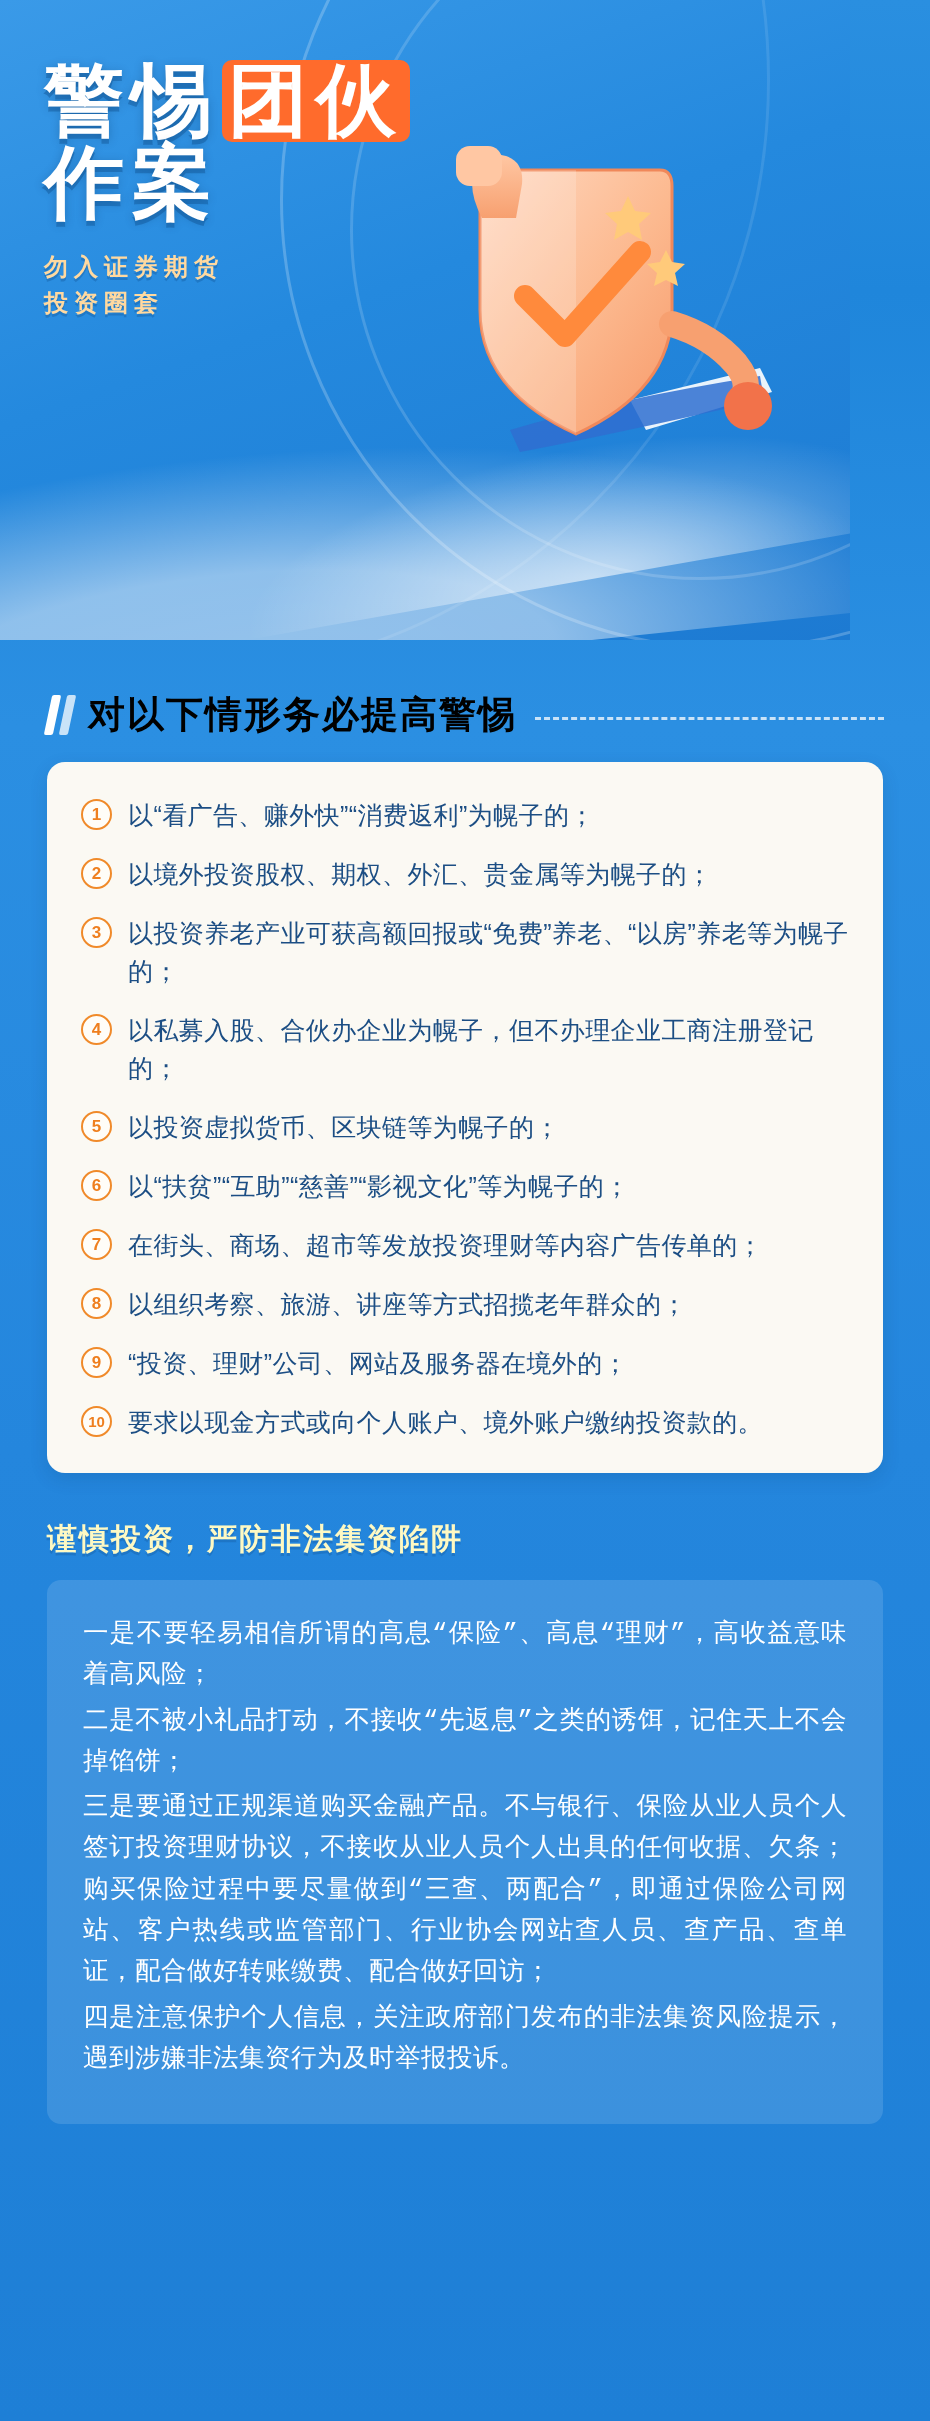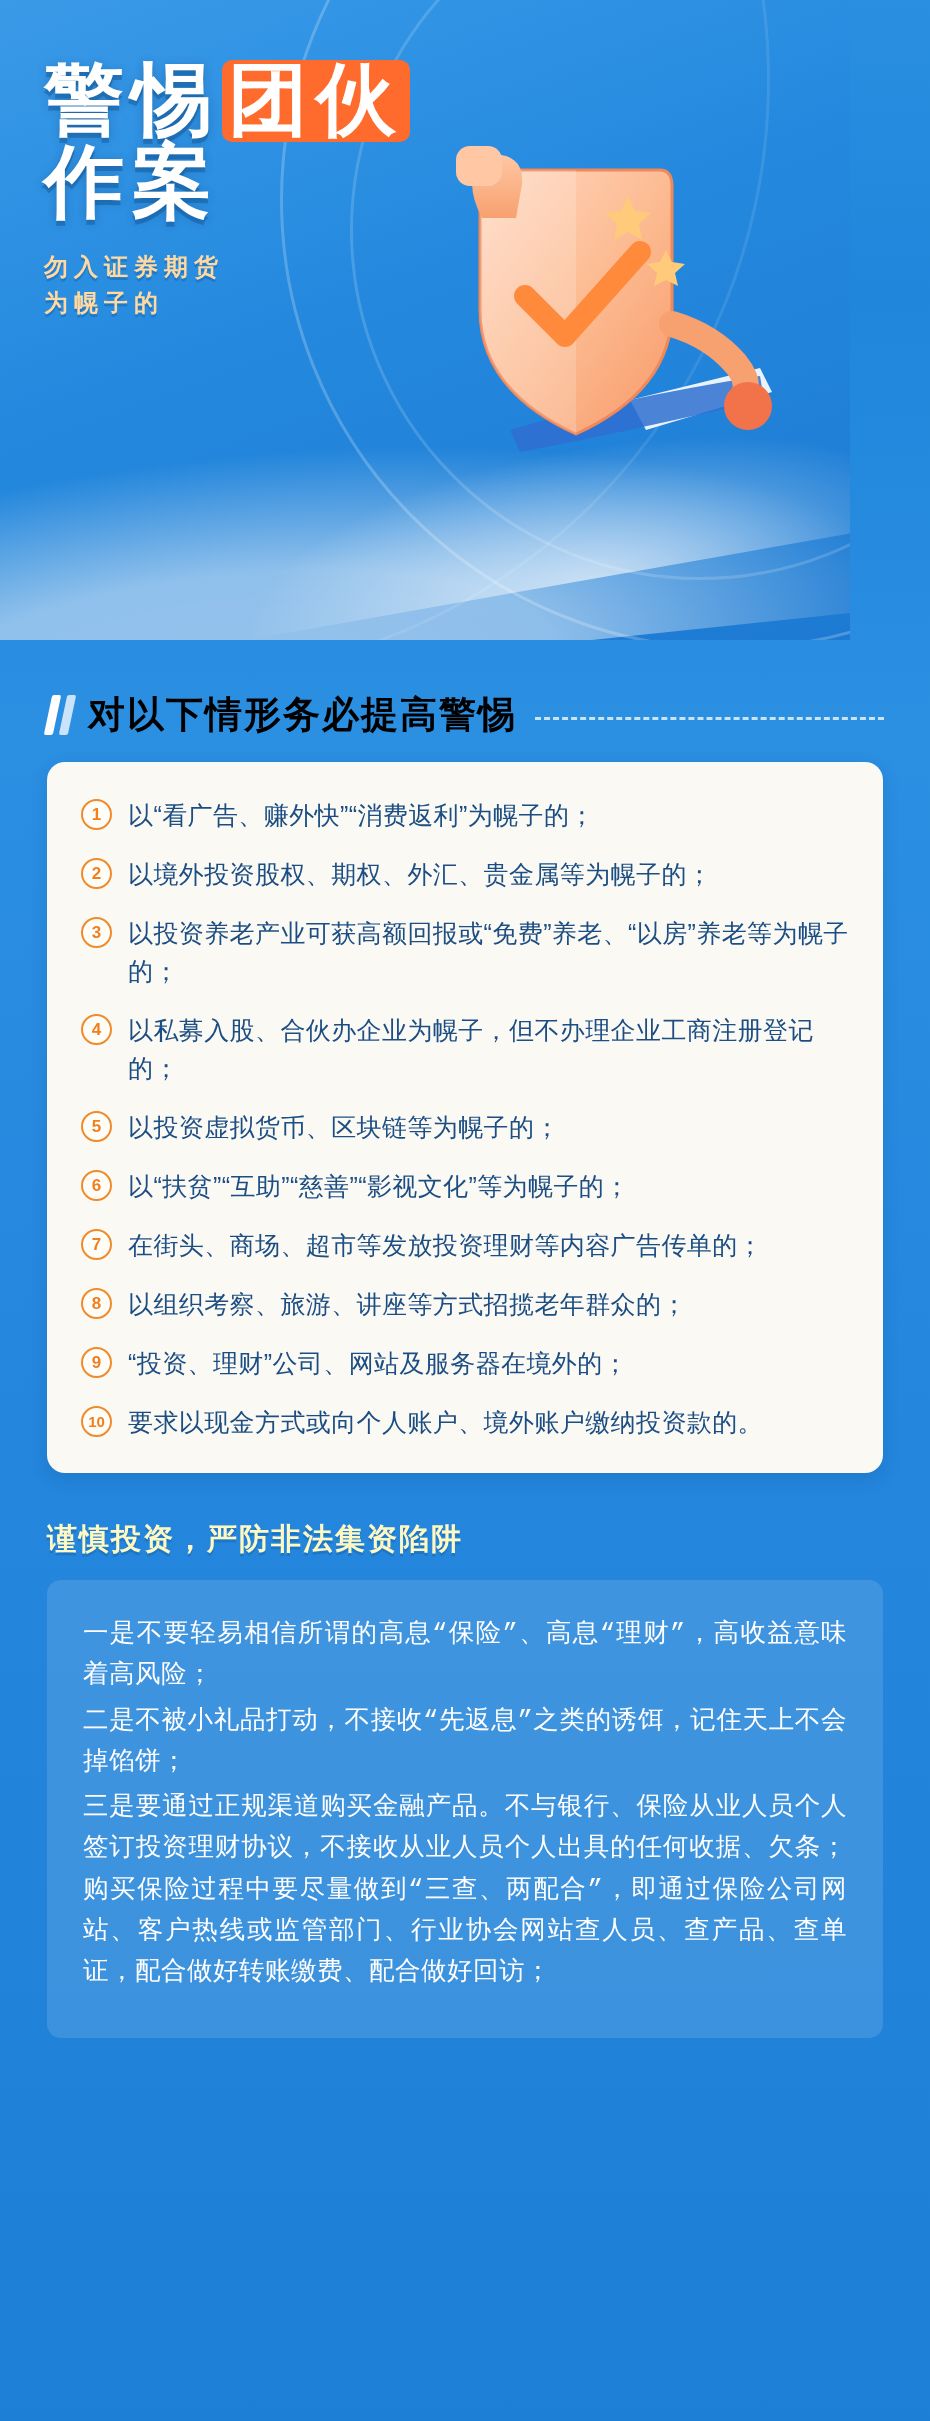--- a/index.html
+++ b/index.html
@@ -16,21 +16,20 @@
     overflow: hidden;
   }
 
   
   .hero {
     position: relative;
     height: 640px;
     width: 850px;
     overflow: hidden;
     background: linear-gradient(160deg, #3a9ae8 0%, #2489de 45%, #1d7ad2 100%);
-    font-family: Liberation Serif, serif;
   }
   .hero-swoosh {
     position: absolute;
     border-radius: 50%;
     border: 3px solid rgba(255,255,255,0.28);
     pointer-events: none;
   }
   .sw1 { width: 900px; height: 900px; right: -330px; top: -250px; border-color: rgba(255,255,255,0.22); }
   .sw2 { width: 700px; height: 700px; right: -200px; top: -120px; border-color: rgba(255,255,255,0.16); }
   .sw3 { width: 1200px; height: 1200px; left: -430px; top: -520px; border-color: rgba(255,255,255,0.10); }
@@ -242,21 +241,21 @@
   </div>
 
   <div class="hero-wave"></div>
   <div class="hero-wave2"></div>
 
   <div class="hero-title">
     <div class="title-line"><span>警惕</span><span class="boxed">团伙</span></div>
     <div class="title-line">作案</div>
     <div class="title-sub">
       <div>勿入证券期货</div>
-      <div>为幌子的</div>
+      <div>投资圈套</div>
     </div>
   </div>
 </div>
 
 <div class="section-head">
   <span class="bars">
       <i></i>
       <i></i>
     </span>
   <span class="section-title">对以下情形务必提高警惕</span>
@@ -307,13 +306,14 @@
   </div>
 
 </div>
 
 <div class="sub-head">谨慎投资，严防非法集资陷阱</div>
 
 <div class="panel">
   <p>一是不要轻易相信所谓的高息“保险”、高息“理财”，高收益意味着高风险；</p>
   <p>二是不被小礼品打动，不接收“先返息”之类的诱饵，记住天上不会掉馅饼；</p>
   <p>三是要通过正规渠道购买金融产品。不与银行、保险从业人员个人签订投资理财协议，不接收从业人员个人出具的任何收据、欠条；购买保险过程中要尽量做到“三查、两配合”，即通过保险公司网站、客户热线或监管部门、行业协会网站查人员、查产品、查单证，配合做好转账缴费、配合做好回访；</p>
+  <p>四是注意保护个人信息，关注政府部门发布的非法集资风险提示，遇到涉嫌非法集资行为及时举报投诉。</p>
 </div>
 
 </body></html>

